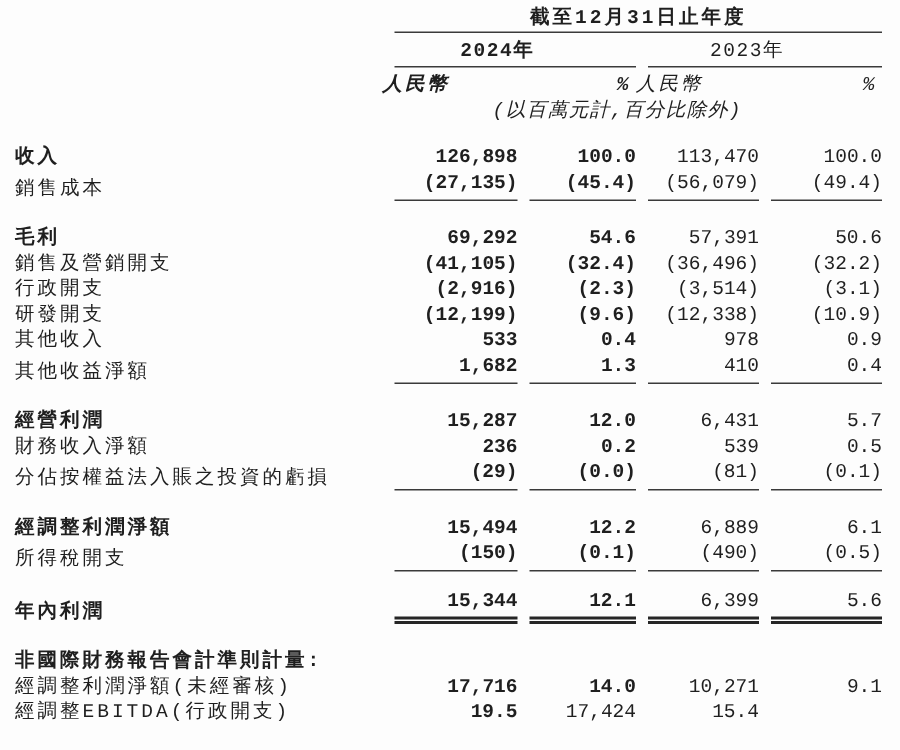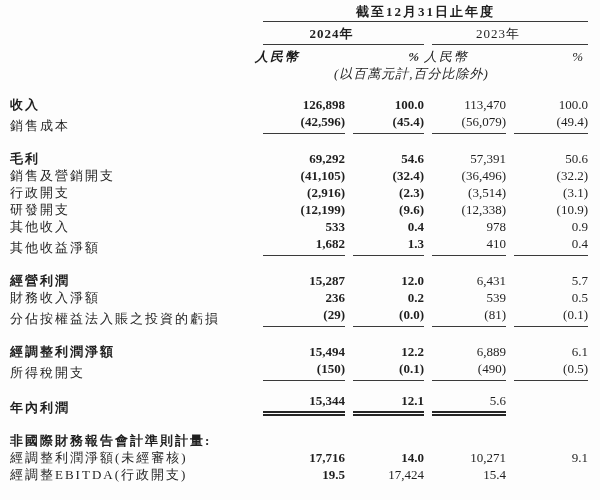--- a/index.html
+++ b/index.html
@@ -6,21 +6,21 @@
     --bg:#fdfdfd; --text:#1f1f1f; --rule:#3a3a3a;
   }
   *{box-sizing:border-box; margin:0; padding:0;}
   html,body{width:600px; height:500px; overflow:hidden;}
   body{
     background:var(--bg);
     color:var(--text);
     font-family:"Liberation Serif","DejaVu Serif",serif;
     font-size:13px;
   }
-  .report{padding:2px 16px 0 10px; width:552px;}
+  .report{padding:2px 16px 0 10px; width:552px;font-family:Liberation Mono, monospace;}
   .grid{
     display:grid;
     grid-template-columns:245px 90px 79px 82px 82px;
     align-items:end;
   }
   .cell{line-height:17px;}
   .label{letter-spacing:2px; text-align:left;}
   .num{text-align:right; margin-left:8px;}
   .b{font-weight:bold;}
   .it{font-style:italic;}
@@ -80,21 +80,21 @@
 
   <div class="grid row first">
     <div class="cell label b">收入</div>
     <div class="cell num y24">126,898</div>
     <div class="cell num y24">100.0</div>
     <div class="cell num">113,470</div>
     <div class="cell num">100.0</div>
   </div>
   <div class="grid row rule">
     <div class="cell label">銷售成本</div>
-    <div class="cell num y24">(42,596)</div>
+    <div class="cell num y24">(27,135)</div>
     <div class="cell num y24">(45.4)</div>
     <div class="cell num">(56,079)</div>
     <div class="cell num">(49.4)</div>
   </div>
 
   <div class="grid row gap">
     <div class="cell label b">毛利</div>
     <div class="cell num y24">69,292</div>
     <div class="cell num y24">54.6</div>
     <div class="cell num">57,391</div>
@@ -170,20 +170,21 @@
     <div class="cell num y24">(150)</div>
     <div class="cell num y24">(0.1)</div>
     <div class="cell num">(490)</div>
     <div class="cell num">(0.5)</div>
   </div>
 
   <div class="grid row gap-sm dbl">
     <div class="cell label b">年內利潤</div>
     <div class="cell num y24">15,344</div>
     <div class="cell num y24">12.1</div>
+    <div class="cell num">6,399</div>
     <div class="cell num">5.6</div>
   </div>
 
   <div class="grid row gap">
     <div class="cell label b">非國際財務報告會計準則計量:</div>
     <div class="cell num"></div>
     <div class="cell num"></div>
     <div class="cell num"></div>
     <div class="cell num"></div>
   </div>

